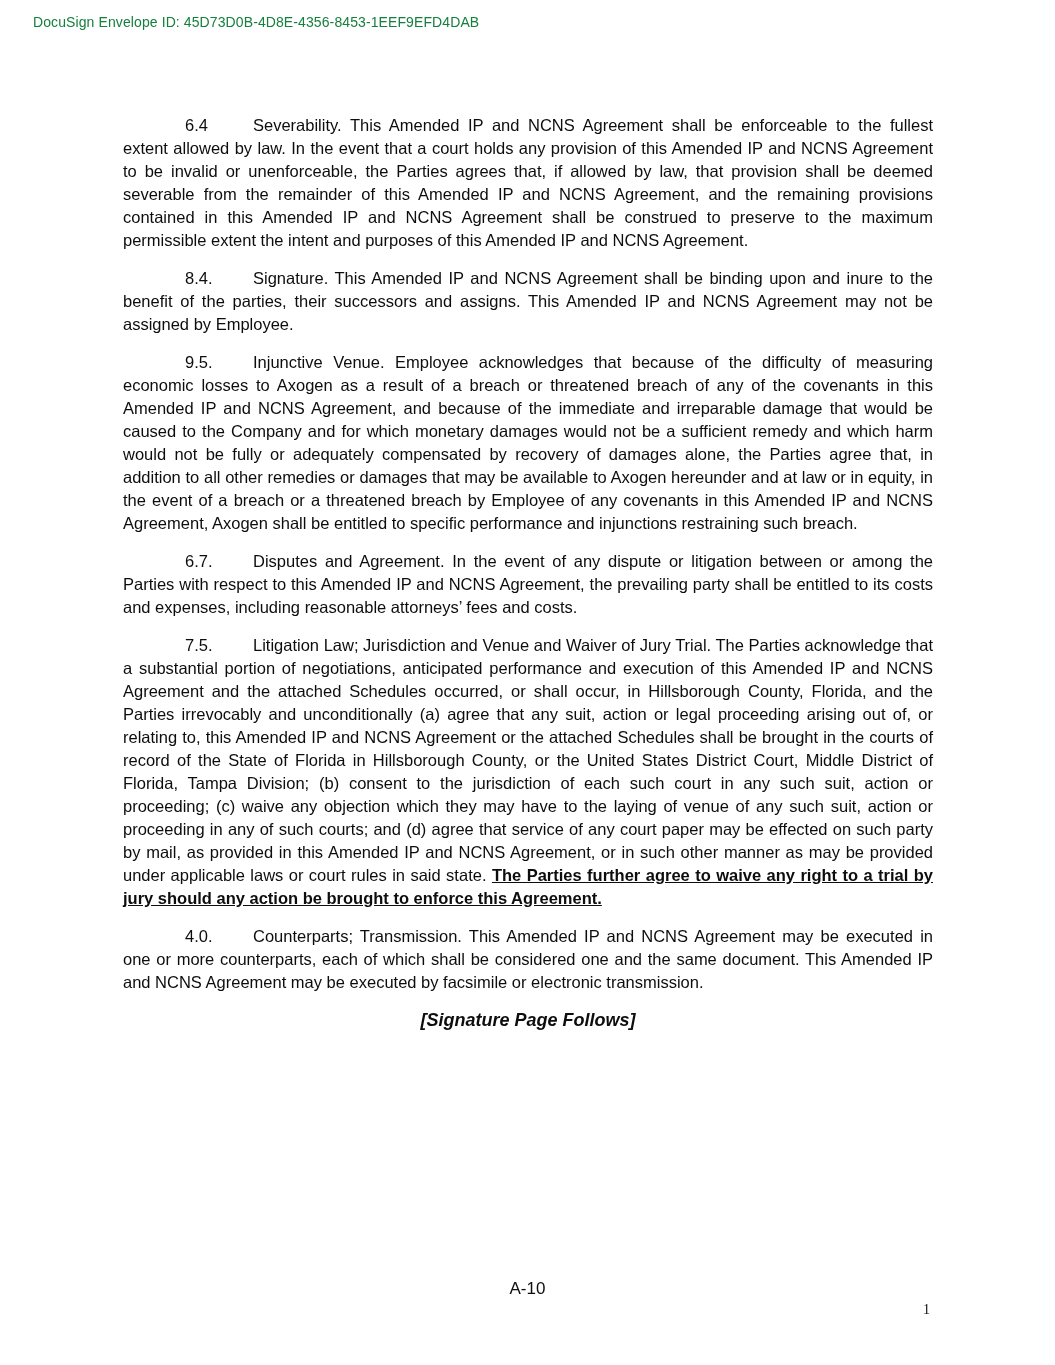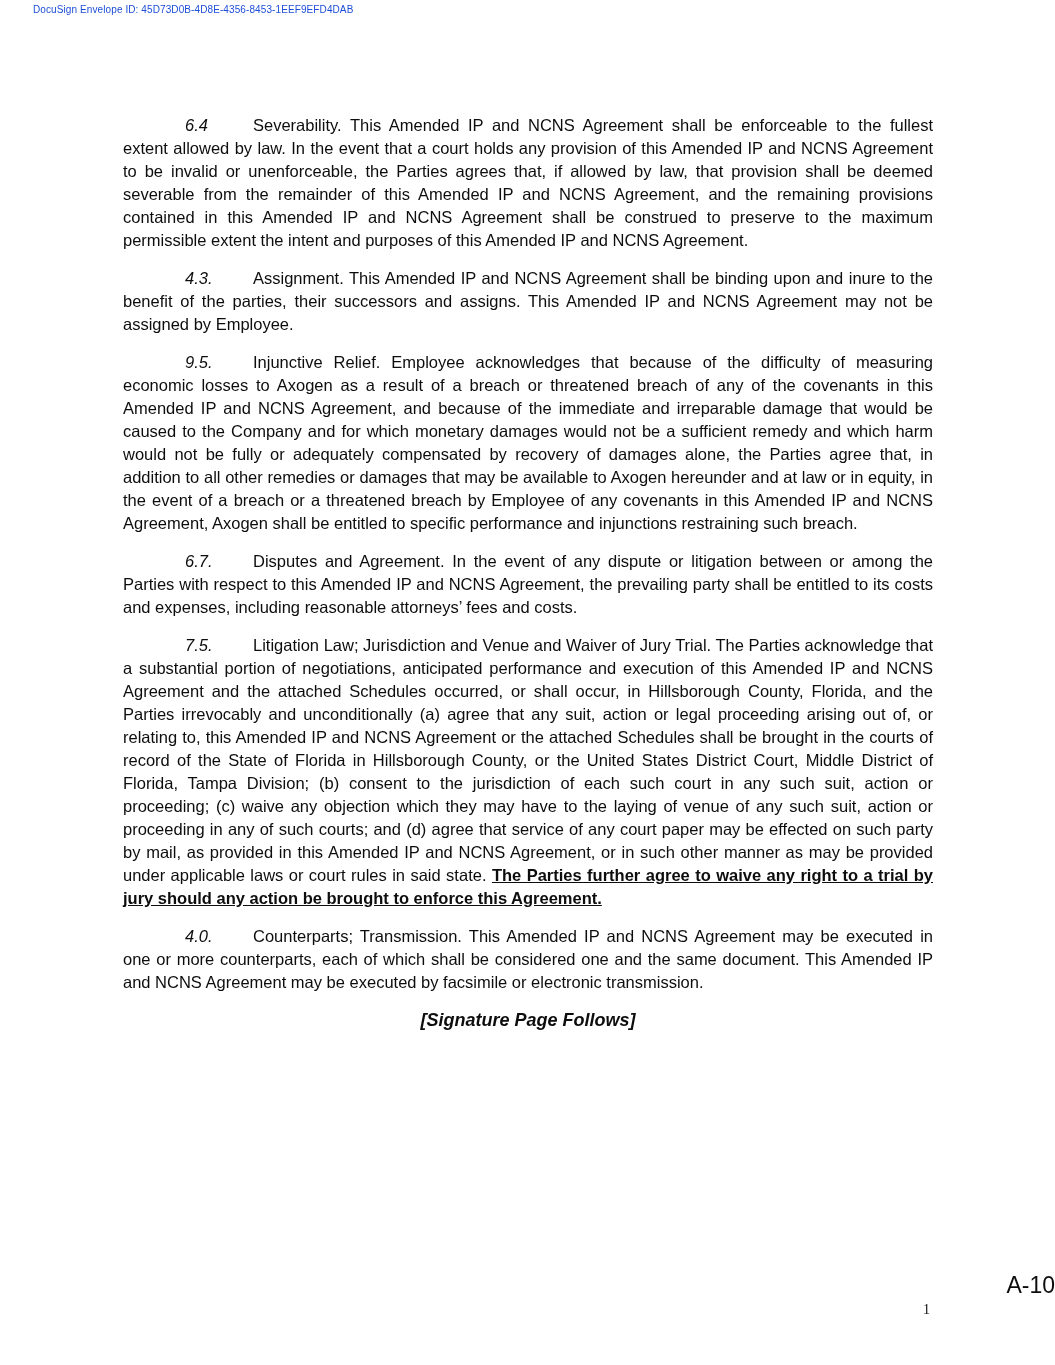--- a/index.html
+++ b/index.html
@@ -7,62 +7,61 @@
     position: relative;
     width: 1055px;
     height: 1365px;
     background: #ffffff;
     color: #0d0d0d;
     font-family: "Liberation Sans", sans-serif;
     overflow: hidden;
   }
   .envelope-id {
     position: absolute;
-    top: 4px;
+    top: 14px;
     left: 33px;
-    font-size: 10px;
+    font-size: 14px;
     letter-spacing: 0.1px;
-    color: #1d4ed8;
+    color: #15803d;
     white-space: nowrap;
   }
   .content {
     position: absolute;
     top: 114px;
     left: 123px;
     width: 810px;
     font-size: 16.5px;
     line-height: 23px;
     text-align: justify;
   }
   .para {
     margin: 0 0 15px 0;
     text-indent: 62px;
   }
   .sec-num {
     display: inline-block;
     width: 68px;
     text-indent: 0;
-    font-style: italic;
   }
   .sec-heading { }
   .sec-em { font-weight: bold; text-decoration: underline; }
   .sig-note {
     text-align: center;
     text-indent: 0;
     font-weight: bold;
     font-style: italic;
     font-size: 18px;
   }
   .page-label {
     position: absolute;
     bottom: 66px;
     left: 0;
     width: 100%;
-    text-align: right;
-    font-size: 23px;
+    text-align: center;
+    font-size: 17px;
   }
   .corner-number {
     position: absolute;
     right: 125px;
     bottom: 47px;
     font-family: "Liberation Serif", serif;
     font-size: 14px;
   }
 </style>
 </head>
@@ -70,24 +69,24 @@
 
 <div class="page">
 
   <div class="envelope-id">DocuSign Envelope ID: 45D73D0B-4D8E-4356-8453-1EEF9EFD4DAB</div>
 
   <div class="content">
 
     <p class="para"><span class="sec-num">6.4</span><span class="sec-heading">Severability</span><span>.</span>
       <span class="sec-body">This Amended IP and NCNS Agreement shall be enforceable to the fullest extent allowed by law.  In the event that a court holds any provision of this Amended IP and NCNS Agreement to be invalid or unenforceable, the Parties agrees that, if allowed by law, that provision shall be deemed severable from the remainder of this Amended IP and NCNS Agreement, and the remaining provisions contained in this Amended IP and NCNS Agreement shall be construed to preserve to the maximum permissible extent the intent and purposes of this Amended IP and NCNS Agreement.</span></p>
 
-    <p class="para"><span class="sec-num">4.3.</span><span class="sec-heading">Assignment</span><span>.</span>
+    <p class="para"><span class="sec-num">8.4.</span><span class="sec-heading">Signature</span><span>.</span>
       <span class="sec-body">This Amended IP and NCNS Agreement shall be binding upon and inure to the benefit of the parties, their successors and assigns.  This Amended IP and NCNS Agreement may not be assigned by Employee.</span></p>
 
-    <p class="para"><span class="sec-num">9.5.</span><span class="sec-heading">Injunctive Relief</span><span>.</span>
+    <p class="para"><span class="sec-num">9.5.</span><span class="sec-heading">Injunctive Venue</span><span>.</span>
       <span class="sec-body">Employee acknowledges that because of the difficulty of measuring economic losses to Axogen as a result of a breach or threatened breach of any of the covenants in this Amended IP and NCNS Agreement, and because of the immediate and irreparable damage that would be caused to the Company and for which monetary damages would not be a sufficient remedy and which harm would not be fully or adequately compensated by recovery of damages alone, the Parties agree that, in addition to all other remedies or damages that may be available to Axogen hereunder and at law or in equity, in the event of a breach or a threatened breach by Employee of any covenants in this Amended IP and NCNS Agreement, Axogen shall be entitled to specific performance and injunctions restraining such breach.</span></p>
 
     <p class="para"><span class="sec-num">6.7.</span><span class="sec-heading">Disputes and Agreement</span><span>.</span>
       <span class="sec-body">In the event of any dispute or litigation between or among the Parties with respect to this Amended IP and NCNS Agreement, the prevailing party shall be entitled to its costs and expenses, including reasonable attorneys’ fees and costs.</span></p>
 
     <p class="para"><span class="sec-num">7.5.</span><span class="sec-heading">Litigation Law; Jurisdiction and Venue and Waiver of Jury Trial</span><span>.</span>
       <span class="sec-body">The Parties acknowledge that a substantial portion of negotiations, anticipated performance and execution of this Amended IP and NCNS Agreement and the attached Schedules occurred, or shall occur, in Hillsborough County, Florida, and the Parties irrevocably and unconditionally (a) agree that any suit, action or legal proceeding arising out of, or relating to, this Amended IP and NCNS Agreement or the attached Schedules shall be brought in the courts of record of the State of Florida in Hillsborough County, or the United States District Court, Middle District of Florida, Tampa Division; (b) consent to the jurisdiction of each such court in any such suit, action or proceeding; (c) waive any objection which they may have to the laying of venue of any such suit, action or proceeding in any of such courts; and (d) agree that service of any court paper may be effected on such party by mail, as provided in this Amended IP and NCNS Agreement, or in such other manner as may be provided under applicable laws or court rules in said state.</span>
       <span class="sec-em">The Parties further agree to waive any right to a trial by jury should any action be brought to enforce this Agreement.</span></p>
 
     <p class="para"><span class="sec-num">4.0.</span><span class="sec-heading">Counterparts; Transmission</span><span>.</span>

